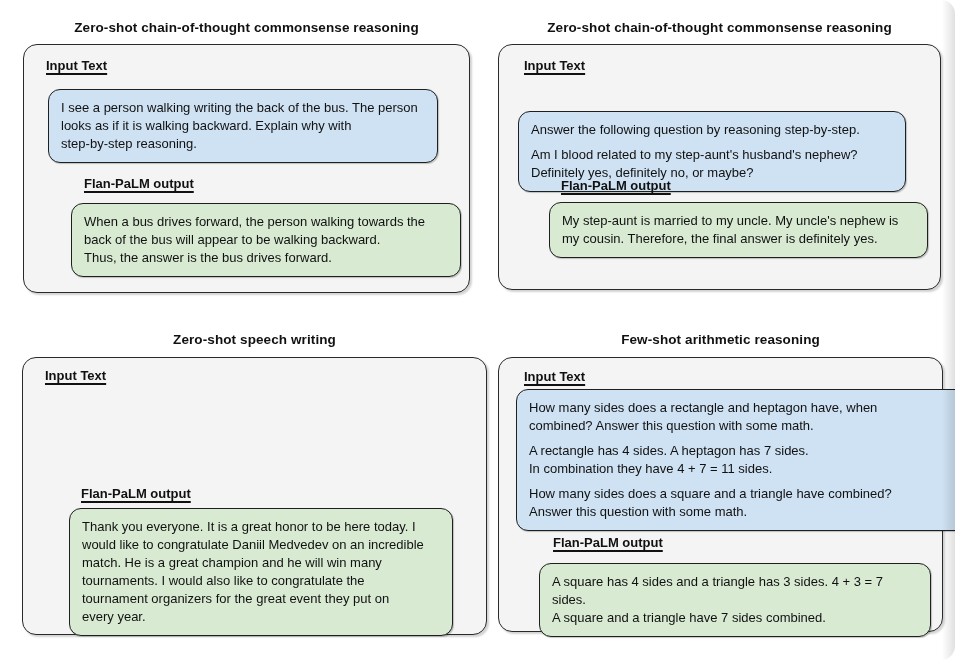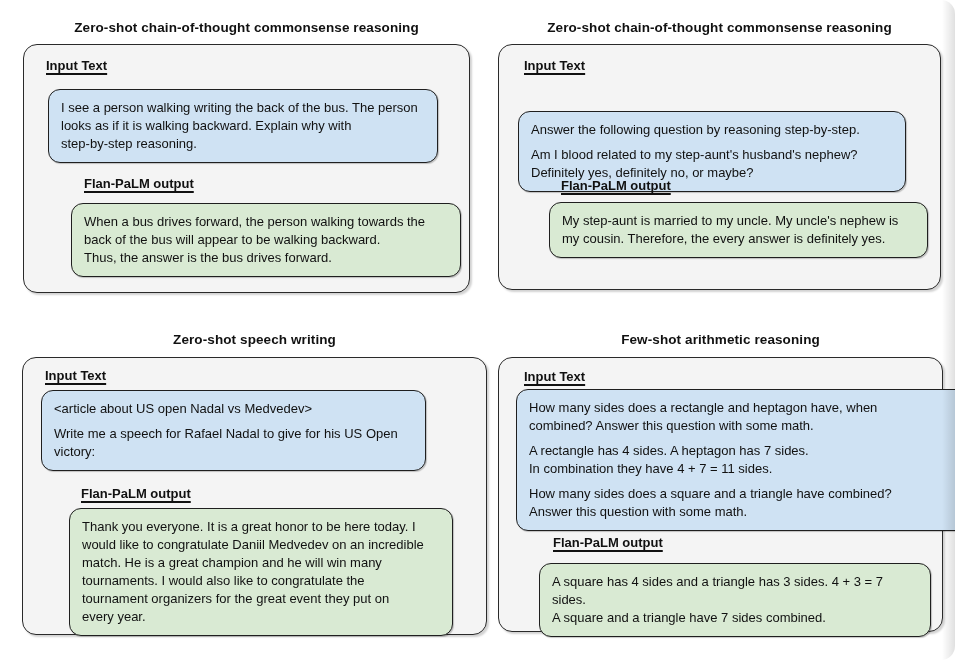--- a/index.html
+++ b/index.html
@@ -128,37 +128,30 @@
         <div class="bubble-text">
             <div class="para">Answer the following question by reasoning step-by-step.</div>
             <div class="para">Am I blood related to my step-aunt's husband's nephew?
 Definitely yes, definitely no, or maybe?</div>
           </div>
       </div>
       <div class="io-label output-label">Flan-PaLM output</div>
       <div class="bubble output-bubble">
         <div class="bubble-text">
             <div class="para">My step-aunt is married to my uncle. My uncle's nephew is
-my cousin. Therefore, the every answer is definitely yes.</div>
+my cousin. Therefore, the final answer is definitely yes.</div>
           </div>
       </div>
     </div>
   </section>
 
   <section class="quadrant q-bl">
     <h2 class="panel-title">Zero-shot speech writing</h2>
     <div class="panel-box">
       <div class="io-label input-label">Input Text</div>
-      <div class="bubble input-bubble">
-        <div class="bubble-text">
-            <div class="para">&lt;article about US open Nadal vs Medvedev&gt;</div>
-            <div class="para">Write me a speech for Rafael Nadal to give for his US Open
-victory:</div>
-          </div>
-      </div>
       <div class="io-label output-label">Flan-PaLM output</div>
       <div class="bubble output-bubble">
         <div class="bubble-text">
             <div class="para">Thank you everyone. It is a great honor to be here today. I
 would like to congratulate Daniil Medvedev on an incredible
 match. He is a great champion and he will win many
 tournaments. I would also like to congratulate the
 tournament organizers for the great event they put on
 every year.</div>
           </div>

